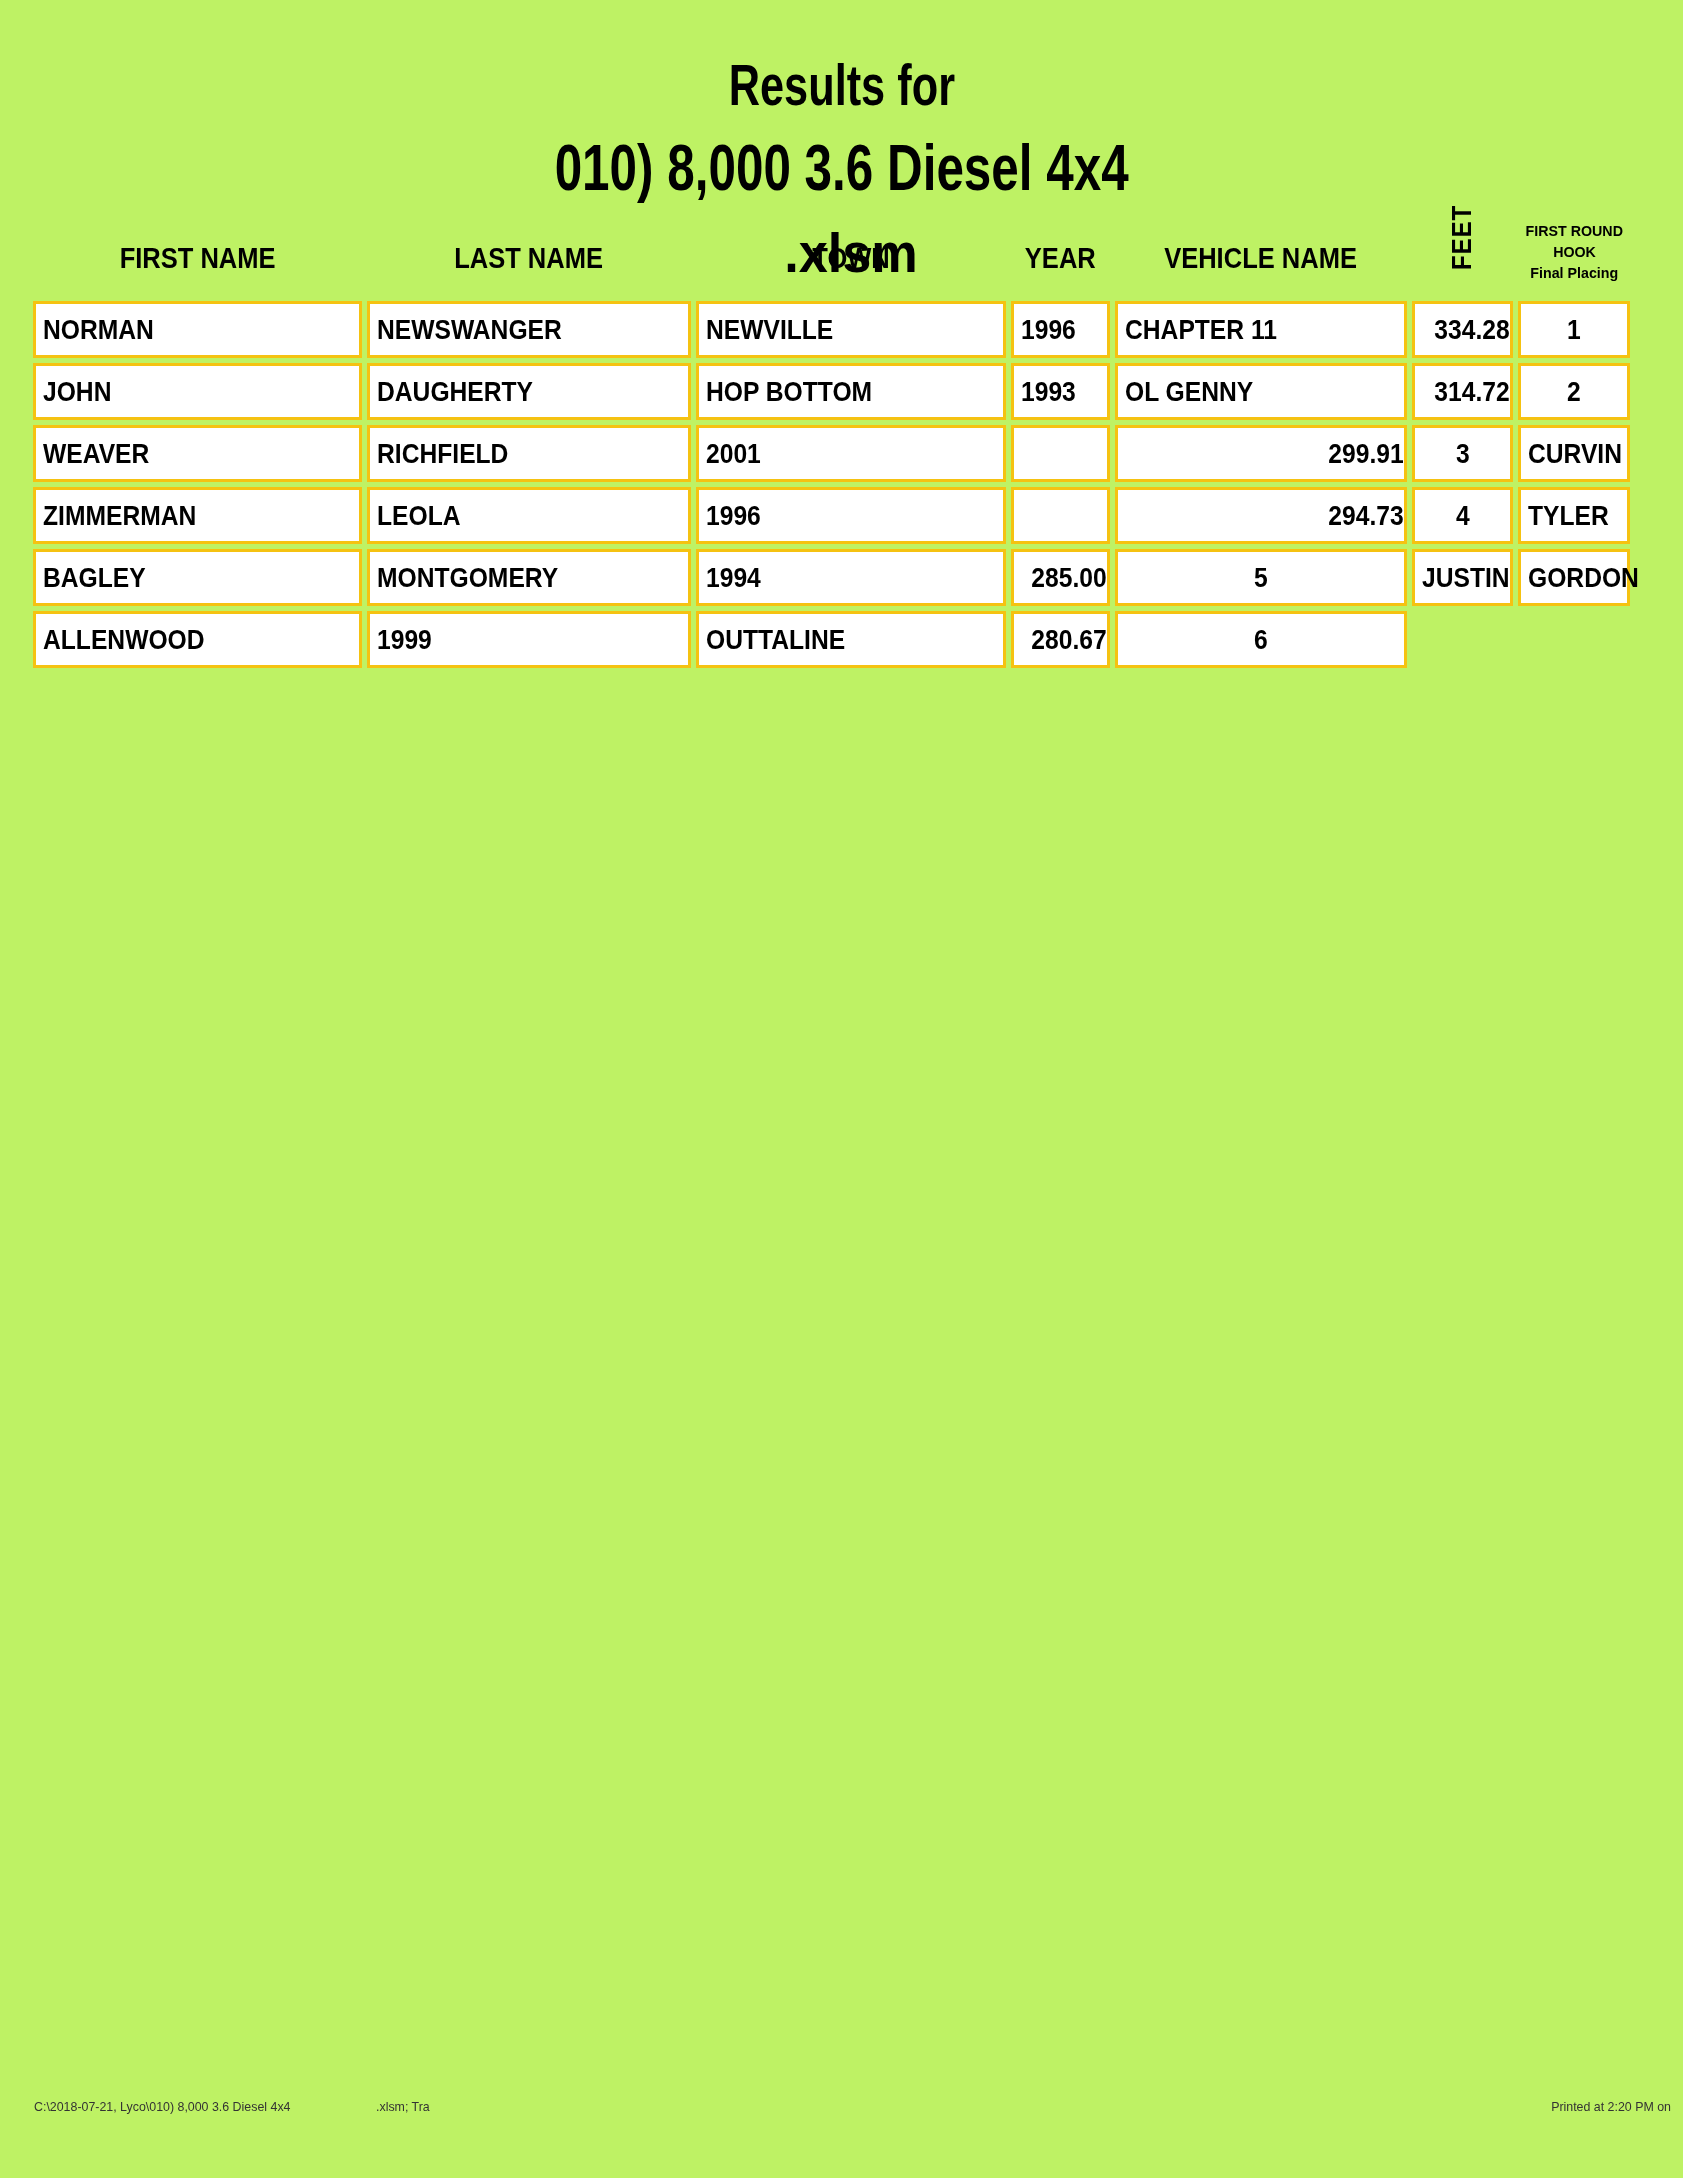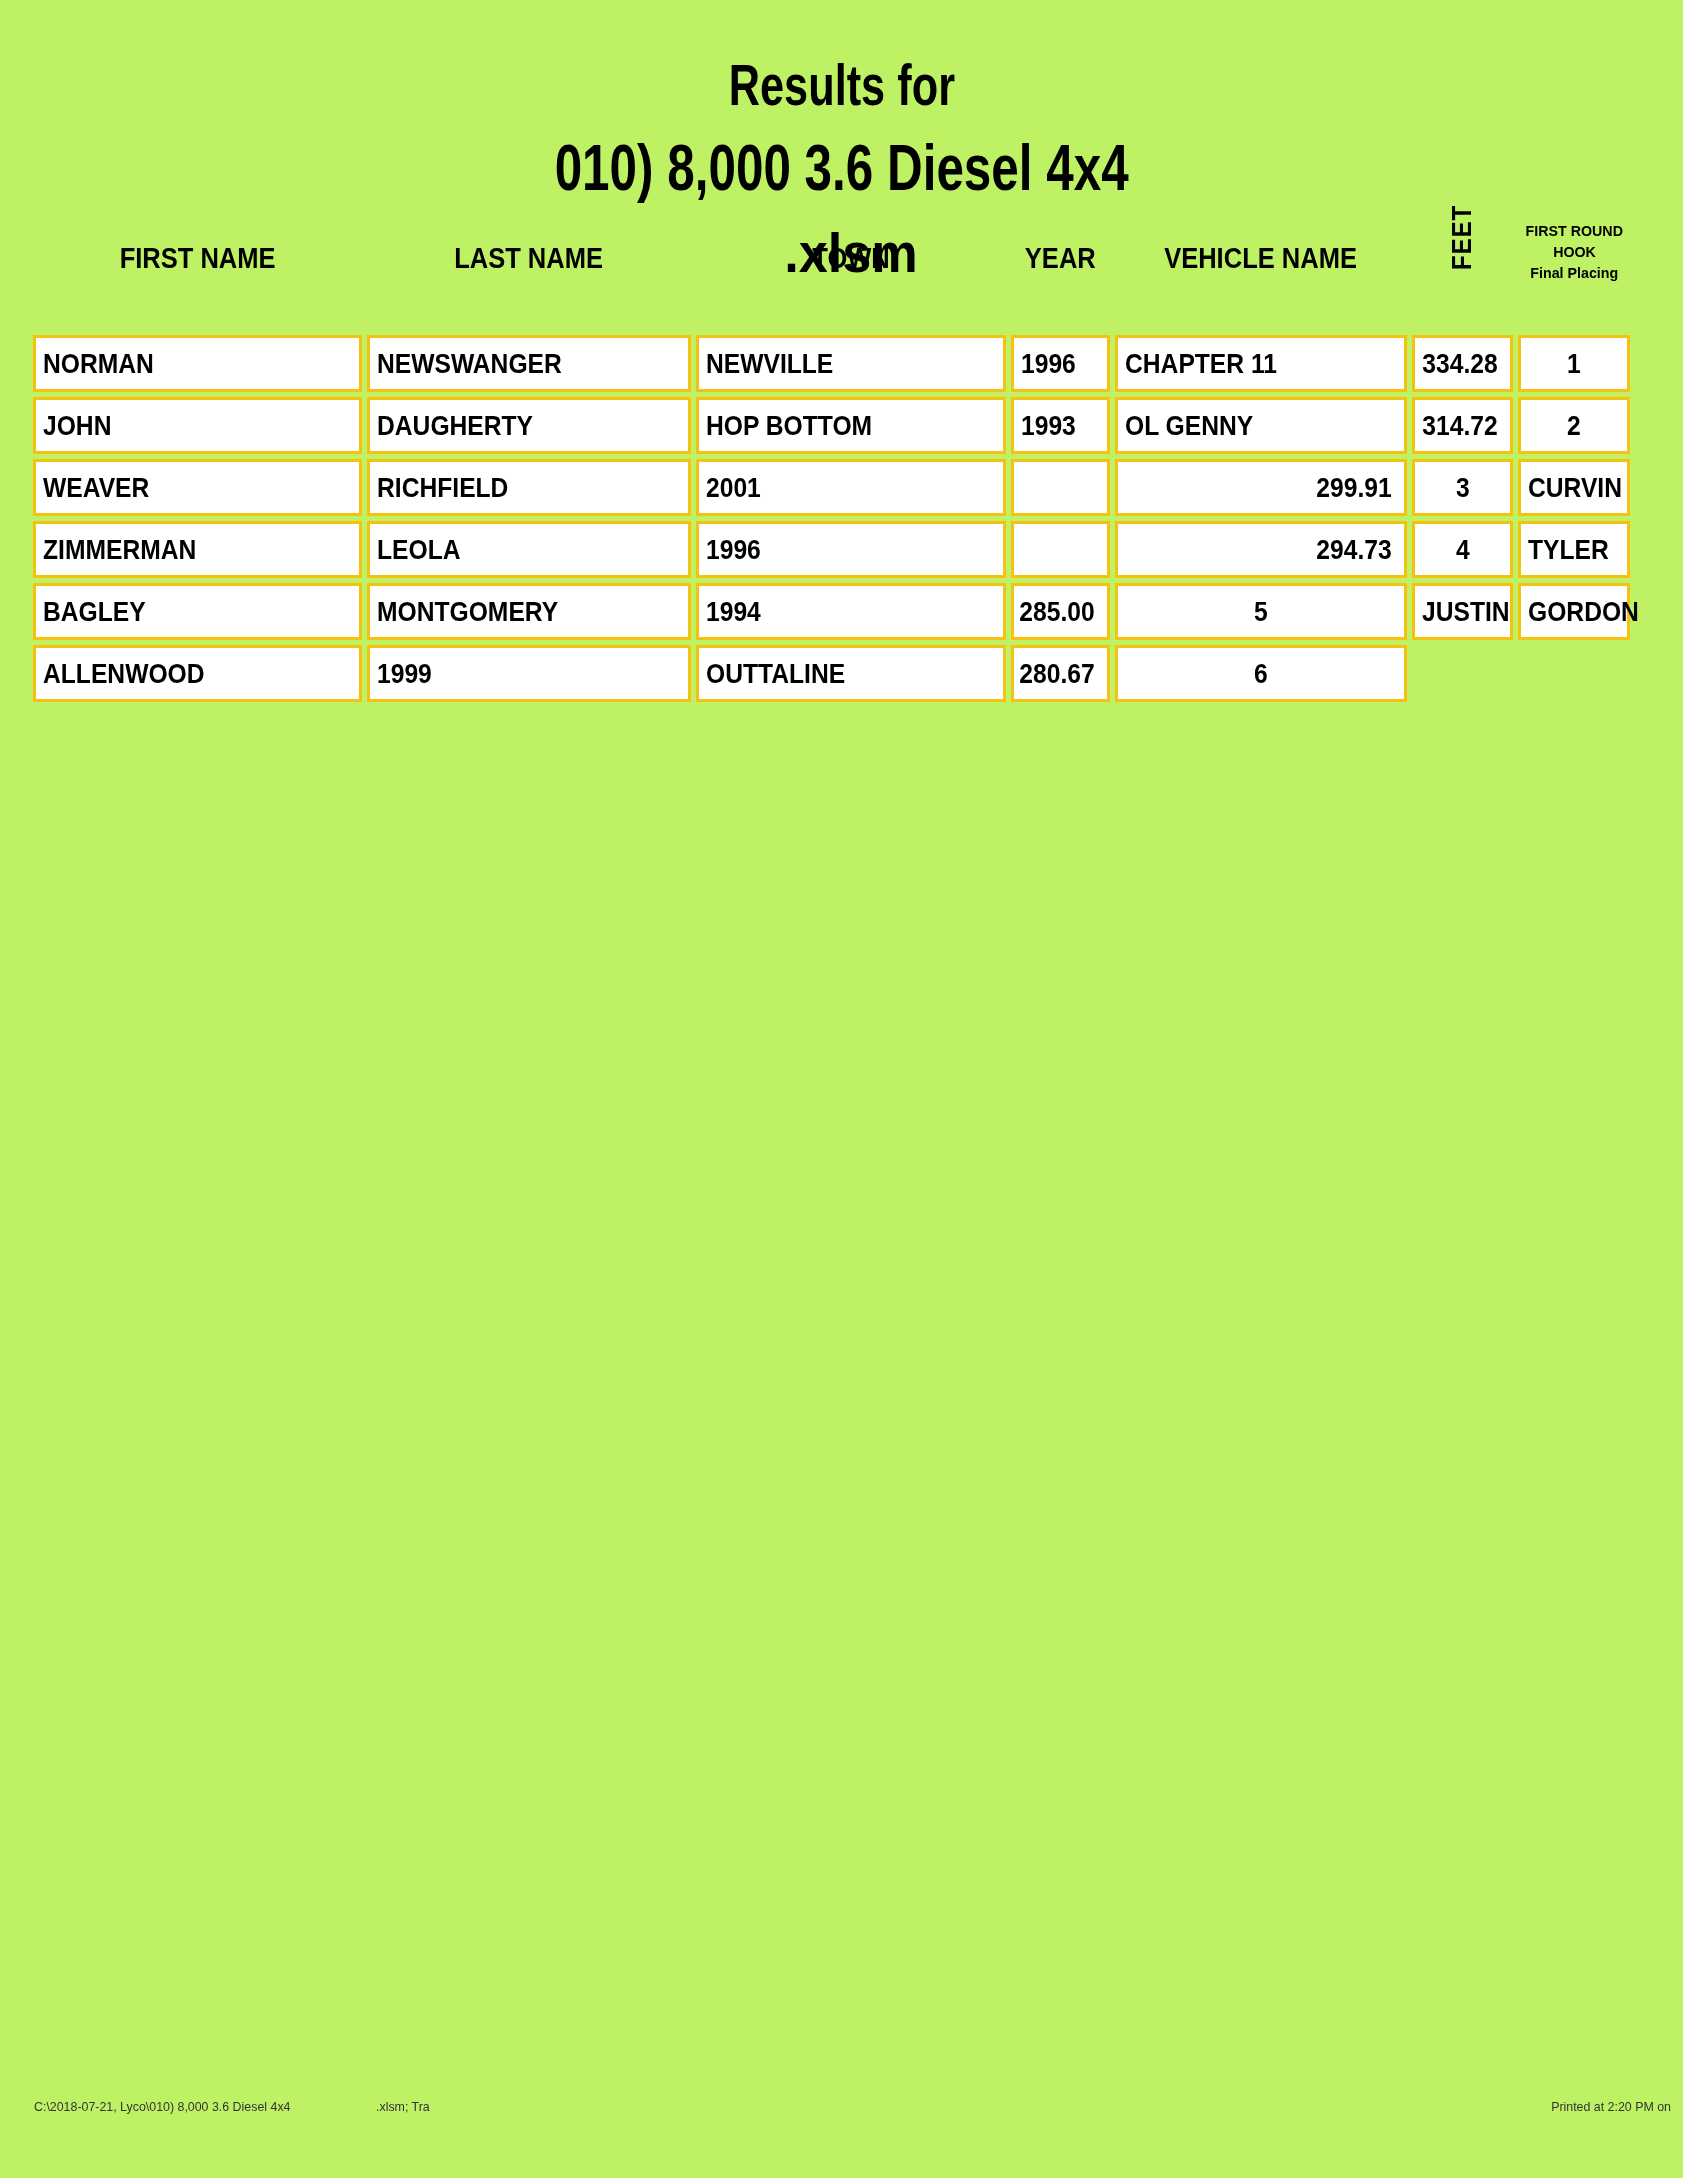--- a/index.html
+++ b/index.html
@@ -93,41 +93,40 @@
 
   
   .tbody {
     position: absolute;
     left: 33px;
     top: 301px;
     display: grid;
     grid-template-columns: 329px 324px 310px 99px 292px 101px 112px;
     grid-auto-rows: 57px;
     gap: 5px;
-    margin-top: 34px;
   }
   .cell {
     box-sizing: border-box;
     border: 3px solid var(--gold);
     background: #fff;
     display: flex;
     align-items: center;
     overflow: visible;
   }
   .cell-text {
     font-weight: bold;
     font-size: 28px;
     color: #000;
     white-space: nowrap;
     display: inline-block;
     transform: scaleX(0.88);
     line-height: 1;
   }
   .align-left   { justify-content: flex-start; padding-left: 7px; }
-  .align-right  { justify-content: flex-end;  padding-right: 12px; }
+  .align-right  { justify-content: flex-end;  }
   .align-center { justify-content: center; }
   .align-left  .cell-text { transform-origin: left center; }
   .align-right .cell-text { transform-origin: right center; }
   .align-center .cell-text { transform-origin: center center; }
 
   
   .footer-text {
     position: absolute;
     top: 2100px;
     font-size: 12.4px;

